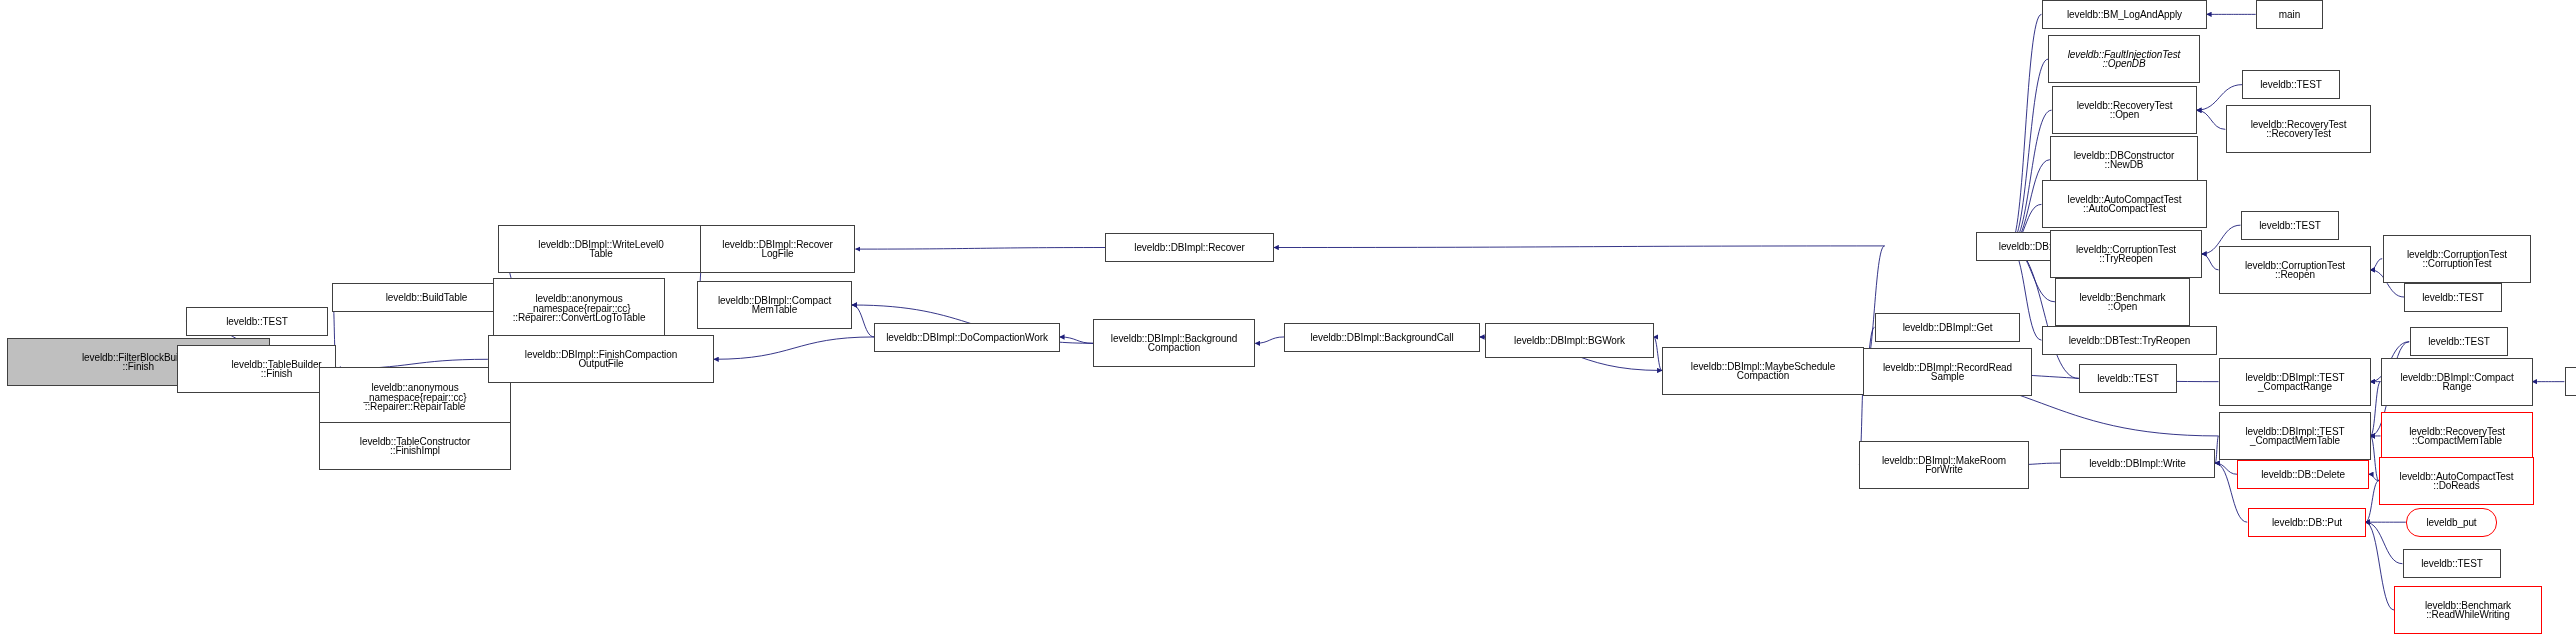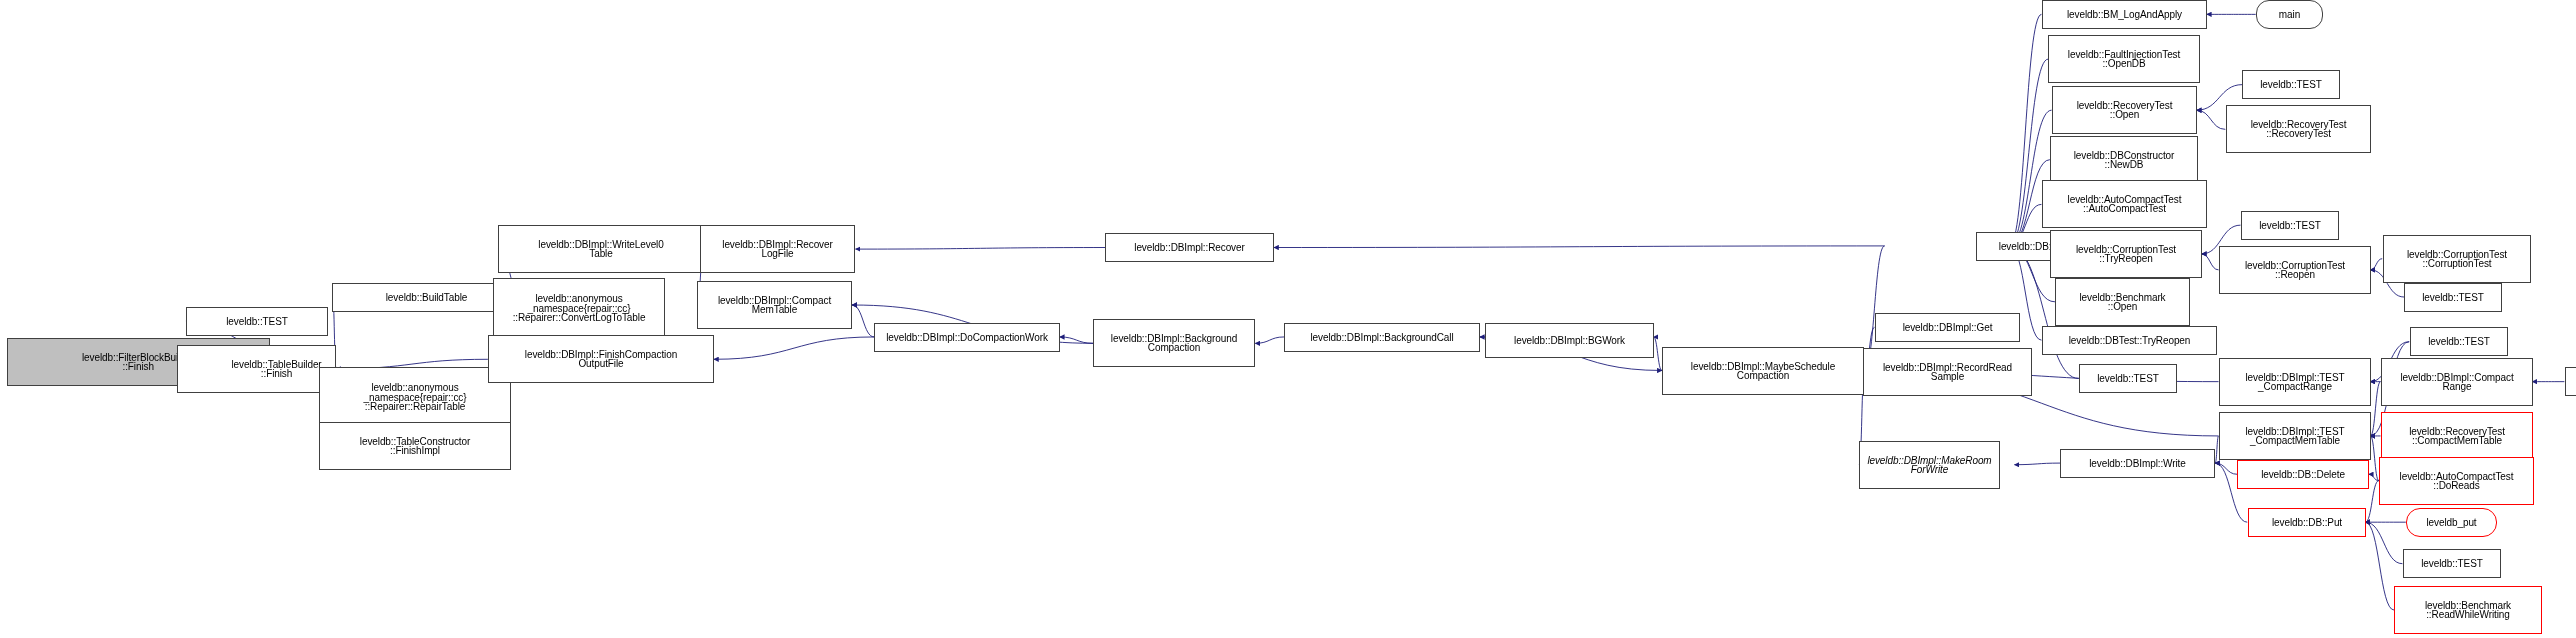--- a/index.html
+++ b/index.html
@@ -137,27 +137,27 @@
       <div class="node" style="left: 1093px; top: 319px; width: 162px; height: 48px;">leveldb::DBImpl::Background
 Compaction</div>
       <div class="node" style="left: 1105px; top: 233px; width: 169px; height: 29px;">leveldb::DBImpl::Recover</div>
       <div class="node" style="left: 1284px; top: 323px; width: 196px; height: 29px;">leveldb::DBImpl::BackgroundCall</div>
       <div class="node" style="left: 1485px; top: 323px; width: 169px; height: 35px;">leveldb::DBImpl::BGWork</div>
       <div class="node" style="left: 1662px; top: 347px; width: 202px; height: 48px;">leveldb::DBImpl::MaybeSchedule
 Compaction</div>
       <div class="node" style="left: 1875px; top: 313px; width: 145px; height: 29px;">leveldb::DBImpl::Get</div>
       <div class="node" style="left: 1863px; top: 348px; width: 169px; height: 48px;">leveldb::DBImpl::RecordRead
 Sample</div>
-      <div class="node" style="left: 1859px; top: 441px; width: 141px; height: 48px; font-style: italic;">leveldb::DBImpl::MakeRoom
+      <div class="node" style="left: 1859px; top: 441px; width: 170px; height: 48px;">leveldb::DBImpl::MakeRoom
 ForWrite</div>
       <div class="node" style="left: 2060px; top: 449px; width: 155px; height: 29px;">leveldb::DBImpl::Write</div>
       <div class="node" style="left: 1976px; top: 232px; width: 125px; height: 29px;">leveldb::DB::Open</div>
       <div class="node" style="left: 2042px; top: 0px; width: 165px; height: 29px;">leveldb::BM_LogAndApply</div>
-      <div class="node" style="left: 2256px; top: 0px; width: 67px; height: 29px; border-radius: 13px;">main</div>
-      <div class="node" style="left: 2048px; top: 35px; width: 152px; height: 48px;">leveldb::FaultInjectionTest
+      <div class="node" style="left: 2256px; top: 0px; width: 67px; height: 29px;">main</div>
+      <div class="node" style="left: 2048px; top: 35px; width: 152px; height: 48px; font-style: italic;">leveldb::FaultInjectionTest
 ::OpenDB</div>
       <div class="node" style="left: 2052px; top: 86px; width: 145px; height: 48px;">leveldb::RecoveryTest
 ::Open</div>
       <div class="node" style="left: 2242px; top: 70px; width: 98px; height: 29px;">leveldb::TEST</div>
       <div class="node" style="left: 2226px; top: 105px; width: 145px; height: 48px;">leveldb::RecoveryTest
 ::RecoveryTest</div>
       <div class="node" style="left: 2050px; top: 136px; width: 148px; height: 48px;">leveldb::DBConstructor
 ::NewDB</div>
       <div class="node" style="left: 2042px; top: 180px; width: 165px; height: 48px;">leveldb::AutoCompactTest
 ::AutoCompactTest</div>

